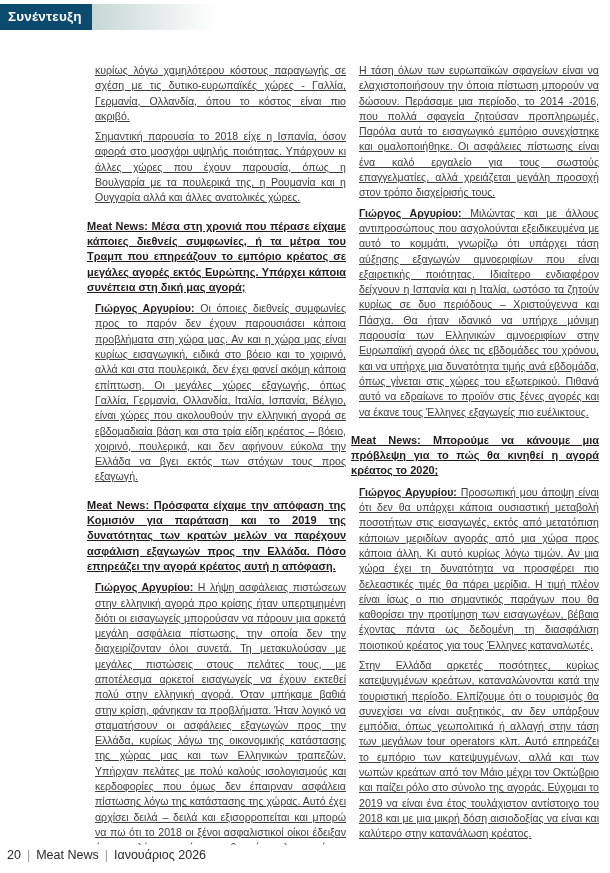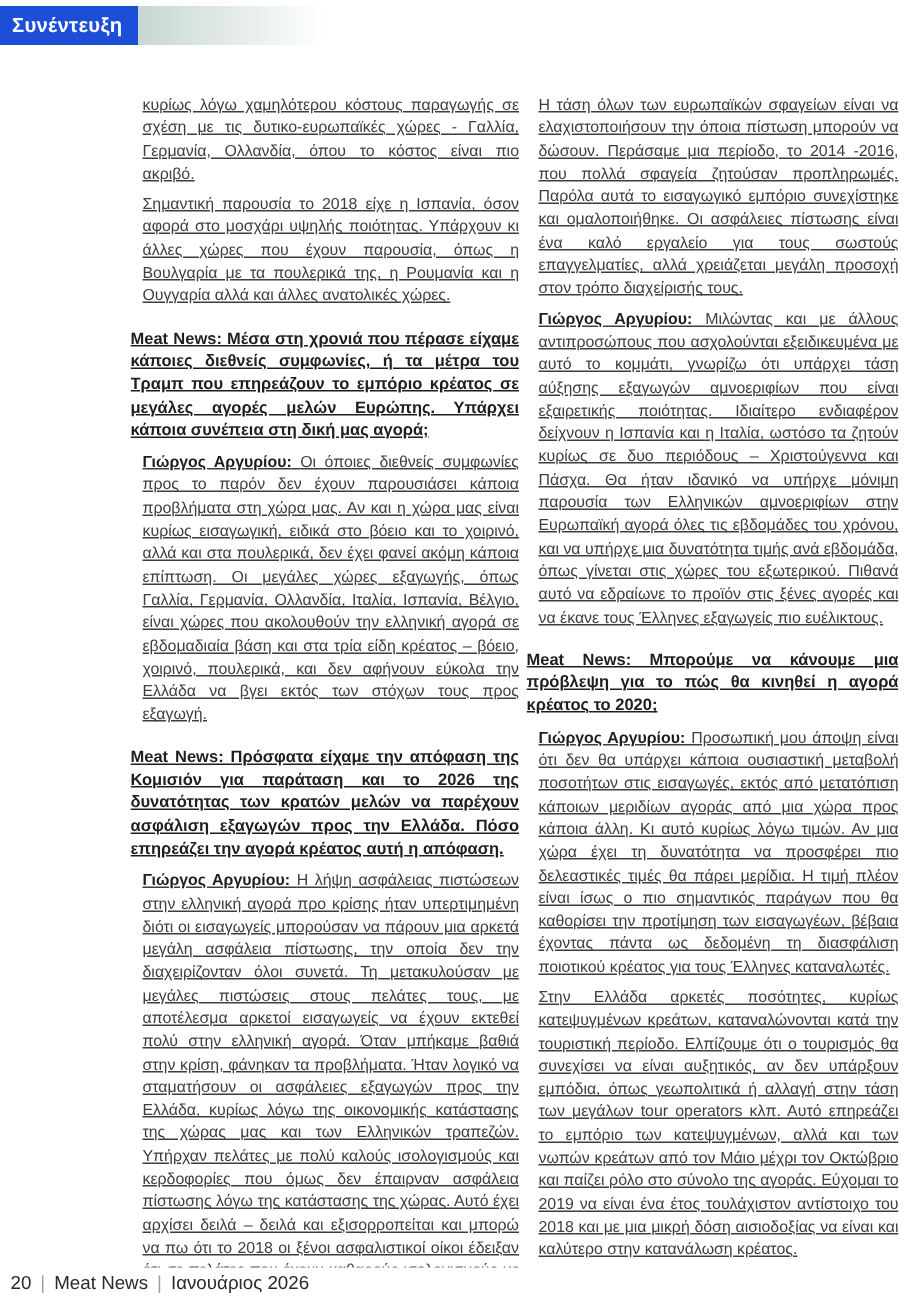--- a/index.html
+++ b/index.html
@@ -14,21 +14,21 @@
   }
   
   .header-strip {
     position: absolute;
     top: 4px; left: 0;
     height: 26px;
     display: flex;
     align-items: stretch;
   }
   .section-tab {
-    background: #1d4ed8;
+    background: #0c4a6e;
     color: #ffffff;
     font-weight: bold;
     font-size: 13.5px;
     line-height: 26px;
     padding: 0 10px 0 8px;
     letter-spacing: 0.2px;
   }
   .tab-gradient {
     width: 125px;
     height: 26px;
@@ -72,23 +72,23 @@
 <div class="page">
 
   <div class="header-strip">
     <div class="section-tab">Συνέντευξη</div>
     <div class="tab-gradient"></div>
   </div>
 
   <div class="col col-left">
     <p class="indent">κυρίως λόγω χαμηλότερου κόστους παραγωγής σε σχέση με τις δυτικο-ευρωπαϊκές χώρες - Γαλλία, Γερμανία, Ολλανδία, όπου το κόστος είναι πιο ακριβό.</p>
     <p class="indent">Σημαντική παρουσία το 2018 είχε η Ισπανία, όσον αφορά στο μοσχάρι υψηλής ποιότητας. Υπάρχουν κι άλλες χώρες που έχουν παρουσία, όπως  η Βουλγαρία με τα πουλερικά της, η Ρουμανία και η Ουγγαρία αλλά και άλλες ανατολικές χώρες.</p>
-    <p class="question">Meat News: Μέσα στη χρονιά που πέρασε είχαμε κάποιες διεθνείς συμφωνίες, ή τα μέτρα του Τραμπ που επηρεάζουν το εμπόριο κρέατος σε μεγάλες αγορές μελών Ευρώπης. Υπάρχει κάποια συνέπεια στη δική μας αγορά;</p>
+    <p class="question">Meat News: Μέσα στη χρονιά που πέρασε είχαμε κάποιες διεθνείς συμφωνίες, ή τα μέτρα του Τραμπ που επηρεάζουν το εμπόριο κρέατος σε μεγάλες αγορές εκτός Ευρώπης. Υπάρχει κάποια συνέπεια στη δική μας αγορά;</p>
     <p class="indent"><b class="speaker">Γιώργος Αργυρίου:</b> <span>Οι όποιες διεθνείς συμφωνίες προς το παρόν δεν έχουν παρουσιάσει κάποια προβλήματα στη χώρα μας. Αν και η χώρα μας είναι κυρίως εισαγωγική, ειδικά στο βόειο και το χοιρινό, αλλά και στα πουλερικά, δεν έχει φανεί ακόμη κάποια επίπτωση. Οι μεγάλες χώρες εξαγωγής, όπως Γαλλία, Γερμανία, Ολλανδία, Ιταλία, Ισπανία, Βέλγιο, είναι χώρες που ακολουθούν την ελληνική αγορά σε εβδομαδιαία βάση και στα τρία είδη κρέατος – βόειο, χοιρινό, πουλερικά, και δεν αφήνουν εύκολα την Ελλάδα να βγει εκτός των στόχων τους προς εξαγωγή.</span></p>
-    <p class="question">Meat News: Πρόσφατα είχαμε την απόφαση της Κομισιόν για παράταση και το 2026 της δυνατότητας των κρατών μελών να παρέχουν ασφάλιση εξαγωγών προς την Ελλάδα. Πόσο επηρεάζει την αγορά κρέατος αυτή η απόφαση.</p>
+    <p class="question">Meat News: Πρόσφατα είχαμε την απόφαση της Κομισιόν για παράταση και το 2019 της δυνατότητας των κρατών μελών να παρέχουν ασφάλιση εξαγωγών προς την Ελλάδα. Πόσο επηρεάζει την αγορά κρέατος αυτή η απόφαση.</p>
     <p class="indent"><b class="speaker">Γιώργος Αργυρίου:</b> <span>Η λήψη ασφάλειας πιστώσεων στην ελληνική αγορά προ κρίσης ήταν υπερτιμημένη διότι οι εισαγωγείς μπορούσαν να πάρουν μια αρκετά μεγάλη ασφάλεια πίστωσης, την οποία δεν την διαχειρίζονταν όλοι συνετά. Τη μετακυλούσαν με μεγάλες πιστώσεις στους πελάτες τους, με αποτέλεσμα αρκετοί εισαγωγείς να έχουν εκτεθεί πολύ στην ελληνική αγορά. Όταν μπήκαμε βαθιά στην κρίση, φάνηκαν τα προβλήματα. Ήταν λογικό να σταματήσουν οι ασφάλειες εξαγωγών προς την Ελλάδα, κυρίως λόγω της οικονομικής κατάστασης της χώρας μας και των Ελληνικών τραπεζών. Υπήρχαν πελάτες με πολύ καλούς ισολογισμούς και κερδοφορίες που όμως δεν έπαιρναν ασφάλεια πίστωσης λόγω της κατάστασης της χώρας. Αυτό έχει αρχίσει δειλά – δειλά και εξισορροπείται και μπορώ να πω ότι το 2018 οι ξένοι ασφαλιστικοί οίκοι έδειξαν ότι σε πελάτες που έχουν καθαρούς ισολογισμούς με κερδοφόρες χρήσεις ανοίγουν ξανά τα όρια, λαμβάνοντας πάντα υπόψη μας ότι πρέπει να είμαστε πολύ προσεκτικοί.</span></p>
   </div>
 
   <div class="col col-right">
     <p class="indent">Η τάση όλων των ευρωπαϊκών σφαγείων είναι να ελαχιστοποιήσουν την όποια πίστωση μπορούν να δώσουν. Περάσαμε μια περίοδο, το 2014 -2016, που πολλά σφαγεία ζητούσαν προπληρωμές. Παρόλα αυτά το εισαγωγικό εμπόριο συνεχίστηκε και ομαλοποιήθηκε. Οι ασφάλειες πίστωσης είναι ένα καλό εργαλείο για τους σωστούς επαγγελματίες, αλλά χρειάζεται μεγάλη προσοχή στον τρόπο διαχείρισής τους.</p>
     <p class="indent"><b class="speaker">Γιώργος Αργυρίου:</b> <span>Μιλώντας και με άλλους αντιπροσώπους που ασχολούνται εξειδικευμένα με αυτό το κομμάτι, γνωρίζω ότι υπάρχει τάση αύξησης εξαγωγών αμνοεριφίων που είναι εξαιρετικής ποιότητας. Ιδιαίτερο ενδιαφέρον δείχνουν η Ισπανία και η  Ιταλία, ωστόσο τα ζητούν κυρίως σε δυο περιόδους – Χριστούγεννα και Πάσχα. Θα ήταν ιδανικό να υπήρχε μόνιμη παρουσία των Ελληνικών αμνοεριφίων στην Ευρωπαϊκή αγορά όλες τις εβδομάδες του χρόνου, και να υπήρχε μια δυνατότητα τιμής ανά εβδομάδα, όπως γίνεται στις χώρες του εξωτερικού. Πιθανά αυτό να εδραίωνε το προϊόν στις ξένες αγορές και να έκανε τους Έλληνες εξαγωγείς πιο ευέλικτους.</span></p>
     <p class="question">Meat News: Μπορούμε να κάνουμε μια πρόβλεψη για το πώς θα κινηθεί η αγορά κρέατος το 2020;</p>
     <p class="indent"><b class="speaker">Γιώργος Αργυρίου:</b> <span>Προσωπική μου άποψη είναι ότι δεν θα υπάρχει κάποια ουσιαστική μεταβολή ποσοτήτων στις εισαγωγές, εκτός από μετατόπιση κάποιων μεριδίων αγοράς από μια χώρα προς κάποια άλλη. Κι αυτό κυρίως λόγω τιμών. Αν μια χώρα έχει τη δυνατότητα να προσφέρει πιο δελεαστικές τιμές θα πάρει μερίδια. Η τιμή πλέον είναι ίσως ο πιο σημαντικός παράγων που θα καθορίσει την προτίμηση των εισαγωγέων, βέβαια έχοντας πάντα ως δεδομένη τη διασφάλιση ποιοτικού κρέατος για τους Έλληνες καταναλωτές.</span></p>
     <p class="indent"><span>Στην Ελλάδα αρκετές ποσότητες, κυρίως κατεψυγμένων κρεάτων, καταναλώνονται κατά την τουριστική περίοδο. Ελπίζουμε ότι ο τουρισμός θα συνεχίσει να είναι αυξητικός, αν δεν υπάρξουν εμπόδια, όπως γεωπολιτικά ή αλλαγή στην τάση των μεγάλων tour operators κλπ. Αυτό επηρεάζει το εμπόριο των κατεψυγμένων, αλλά και των νωπών κρεάτων από τον Μάιο μέχρι τον Οκτώβριο και παίζει ρόλο στο σύνολο της αγοράς. Εύχομαι το 2019 να είναι ένα έτος τουλάχιστον αντίστοιχο του 2018 και με μια μικρή δόση αισιοδοξίας να είναι και καλύτερο στην κατανάλωση κρέατος.</span> </p>
   </div>

